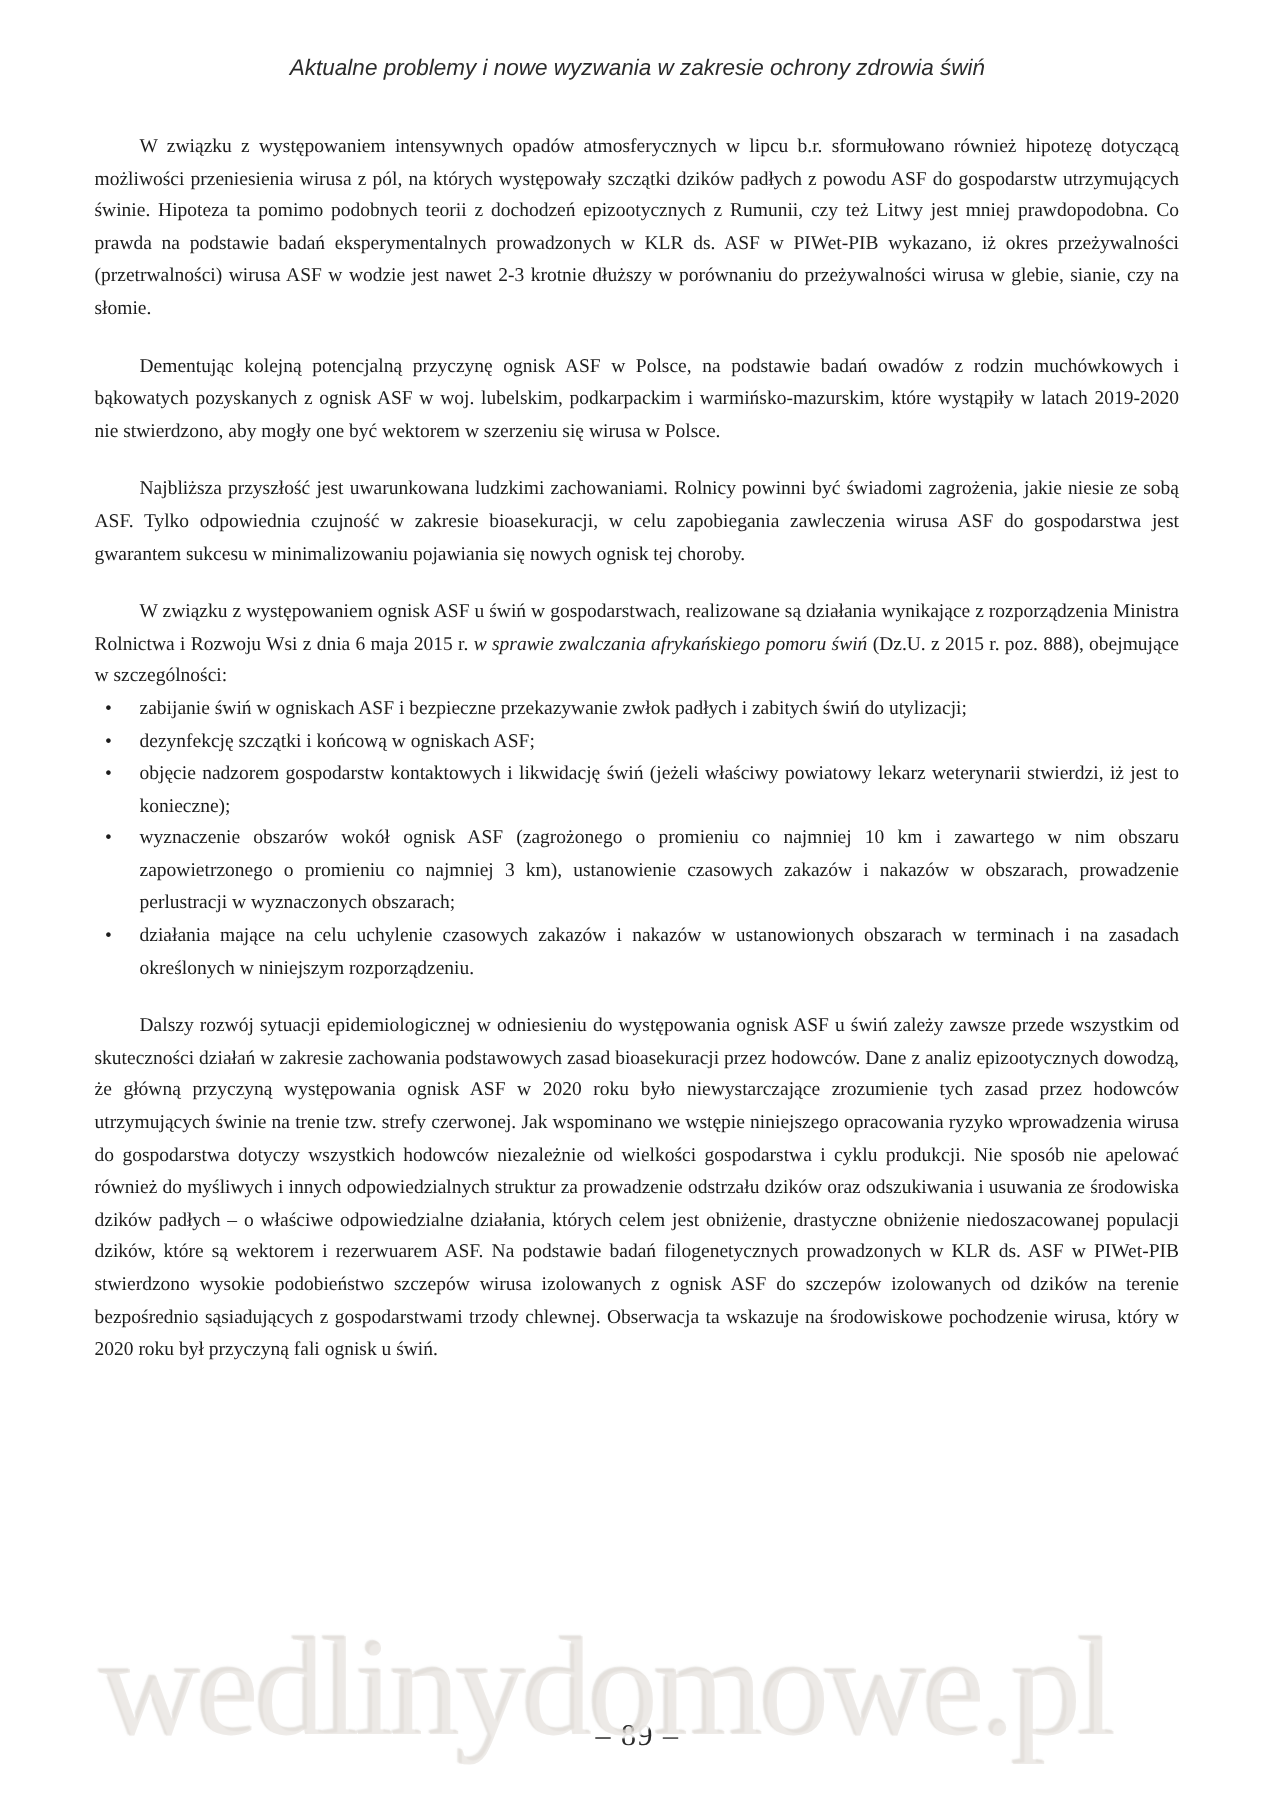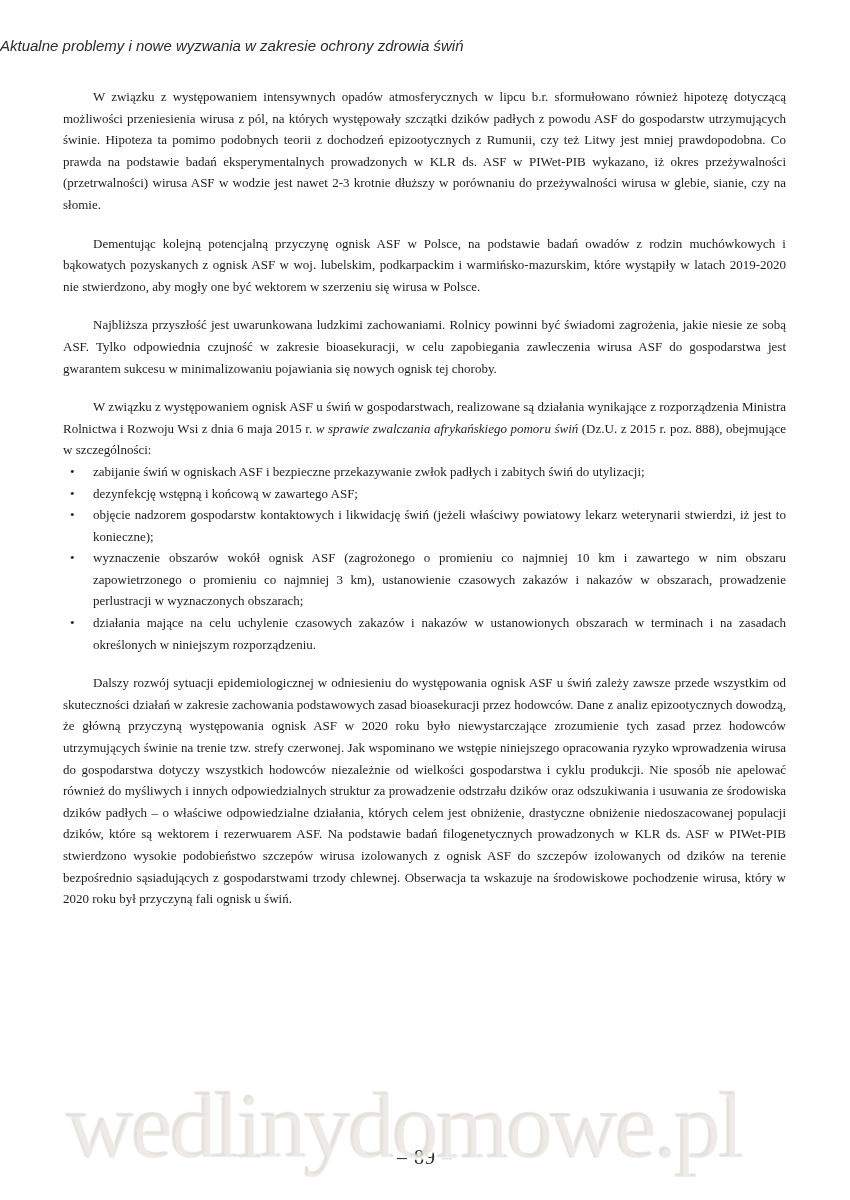--- a/index.html
+++ b/index.html
@@ -14,21 +14,21 @@
     background: #ffffff;
     overflow: hidden;
     font-family: "Liberation Serif", serif;
     color: #1c1c1c;
   }
   .running-head {
     position: absolute;
     top: 37px;
     left: 0;
     right: 0;
-    text-align: left;
+    text-align: center;
     font-family: "Liberation Sans", sans-serif;
     font-style: italic;
     font-size: 15px;
     color: #2b2b2b;
     z-index: 1;
   }
   .body-text {
     position: absolute;
     top: 86px;
     left: 63px;
@@ -105,21 +105,21 @@
     <p class="para">W związku z występowaniem intensywnych opadów atmosferycznych w lipcu b.r. sformułowano również hipotezę dotyczącą możliwości przeniesienia wirusa z pól, na których występowały szczątki dzików padłych z powodu ASF do gospodarstw utrzymujących świnie. Hipoteza ta pomimo podobnych teorii z dochodzeń epizootycznych z Rumunii, czy też Litwy jest mniej prawdopodobna. Co prawda na podstawie badań eksperymentalnych prowadzonych w KLR ds. ASF w PIWet-PIB wykazano, iż okres przeżywalności (przetrwalności) wirusa ASF w wodzie jest nawet 2-3 krotnie dłuższy w porównaniu do przeżywalności wirusa w glebie, sianie, czy na słomie.</p>
 
     <p class="para spaced">Dementując kolejną potencjalną przyczynę ognisk ASF w Polsce, na podstawie badań owadów z rodzin muchówkowych i bąkowatych pozyskanych z ognisk ASF w woj. lubelskim, podkarpackim i warmińsko-mazurskim, które wystąpiły w latach 2019-2020 nie stwierdzono, aby mogły one być wektorem w szerzeniu się wirusa w Polsce.</p>
 
     <p class="para spaced">Najbliższa przyszłość jest uwarunkowana ludzkimi zachowaniami. Rolnicy powinni być świadomi zagrożenia, jakie niesie ze sobą ASF. Tylko odpowiednia czujność w zakresie bioasekuracji, w celu zapobiegania zawleczenia wirusa ASF do gospodarstwa jest gwarantem sukcesu w minimalizowaniu pojawiania się nowych ognisk tej choroby.</p>
 
     <p class="para spaced"><span>W związku z występowaniem ognisk ASF u świń w gospodarstwach, realizowane są działania wynikające z rozporządzenia Ministra Rolnictwa i Rozwoju Wsi z dnia 6 maja 2015 r. </span><em>w sprawie zwalczania afrykańskiego pomoru świń</em><span> (Dz.U. z 2015 r. poz. 888), obejmujące w szczególności:</span></p>
 
     <ul class="bullets">
       <li>zabijanie świń w ogniskach ASF i bezpieczne przekazywanie zwłok padłych i zabitych świń do utylizacji;</li>
-      <li>dezynfekcję wstępną i końcową w zawartego ASF;</li>
+      <li>dezynfekcję szczątki i końcową w ogniskach ASF;</li>
       <li>objęcie nadzorem gospodarstw kontaktowych i likwidację świń (jeżeli właściwy powiatowy lekarz weterynarii stwierdzi, iż jest to konieczne);</li>
       <li>wyznaczenie obszarów wokół ognisk ASF (zagrożonego o promieniu co najmniej 10 km i zawartego w nim obszaru zapowietrzonego o promieniu co najmniej 3 km), ustanowienie czasowych zakazów i nakazów w obszarach, prowadzenie perlustracji w wyznaczonych obszarach;</li>
       <li>działania mające na celu uchylenie czasowych zakazów i nakazów w ustanowionych obszarach w terminach i na zasadach określonych w niniejszym rozporządzeniu.</li>
     </ul>
 
     <p class="para spaced">Dalszy rozwój sytuacji epidemiologicznej w odniesieniu do występowania ognisk ASF u świń zależy zawsze przede wszystkim od skuteczności działań w zakresie zachowania podstawowych zasad bioasekuracji przez hodowców. Dane z analiz epizootycznych dowodzą, że główną przyczyną występowania ognisk ASF w 2020 roku było niewystarczające zrozumienie tych zasad przez hodowców utrzymujących świnie na trenie tzw. strefy czerwonej. Jak wspominano we wstępie niniejszego opracowania ryzyko wprowadzenia wirusa do gospodarstwa dotyczy wszystkich hodowców niezależnie od wielkości gospodarstwa i cyklu produkcji. Nie sposób nie apelować również do myśliwych i innych odpowiedzialnych struktur za prowadzenie odstrzału dzików oraz odszukiwania i usuwania ze środowiska dzików padłych – o właściwe odpowiedzialne działania, których celem jest obniżenie, drastyczne obniżenie niedoszacowanej populacji dzików, które są wektorem i rezerwuarem ASF. Na podstawie badań filogenetycznych prowadzonych w KLR ds. ASF w PIWet-PIB stwierdzono wysokie podobieństwo szczepów wirusa izolowanych z ognisk ASF do szczepów izolowanych od dzików na terenie bezpośrednio sąsiadujących z gospodarstwami trzody chlewnej. Obserwacja ta wskazuje na środowiskowe pochodzenie wirusa, który w 2020 roku był przyczyną fali ognisk u świń.</p>
 
   </div>
 
   <div class="watermark">wedlinydomowe.pl</div>

